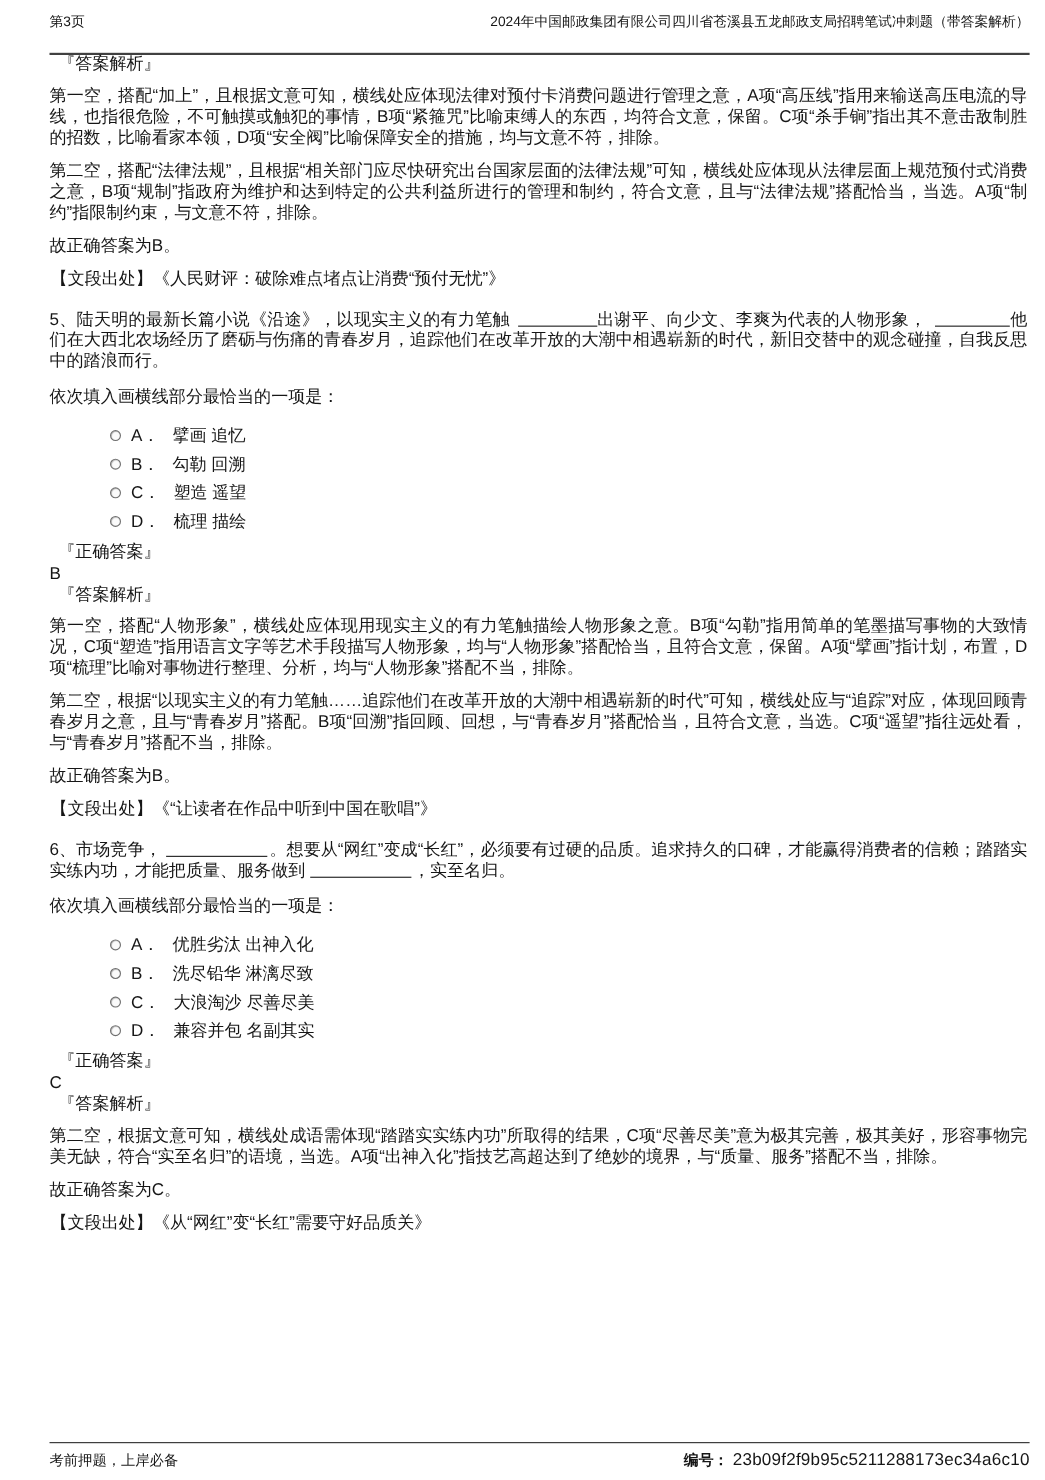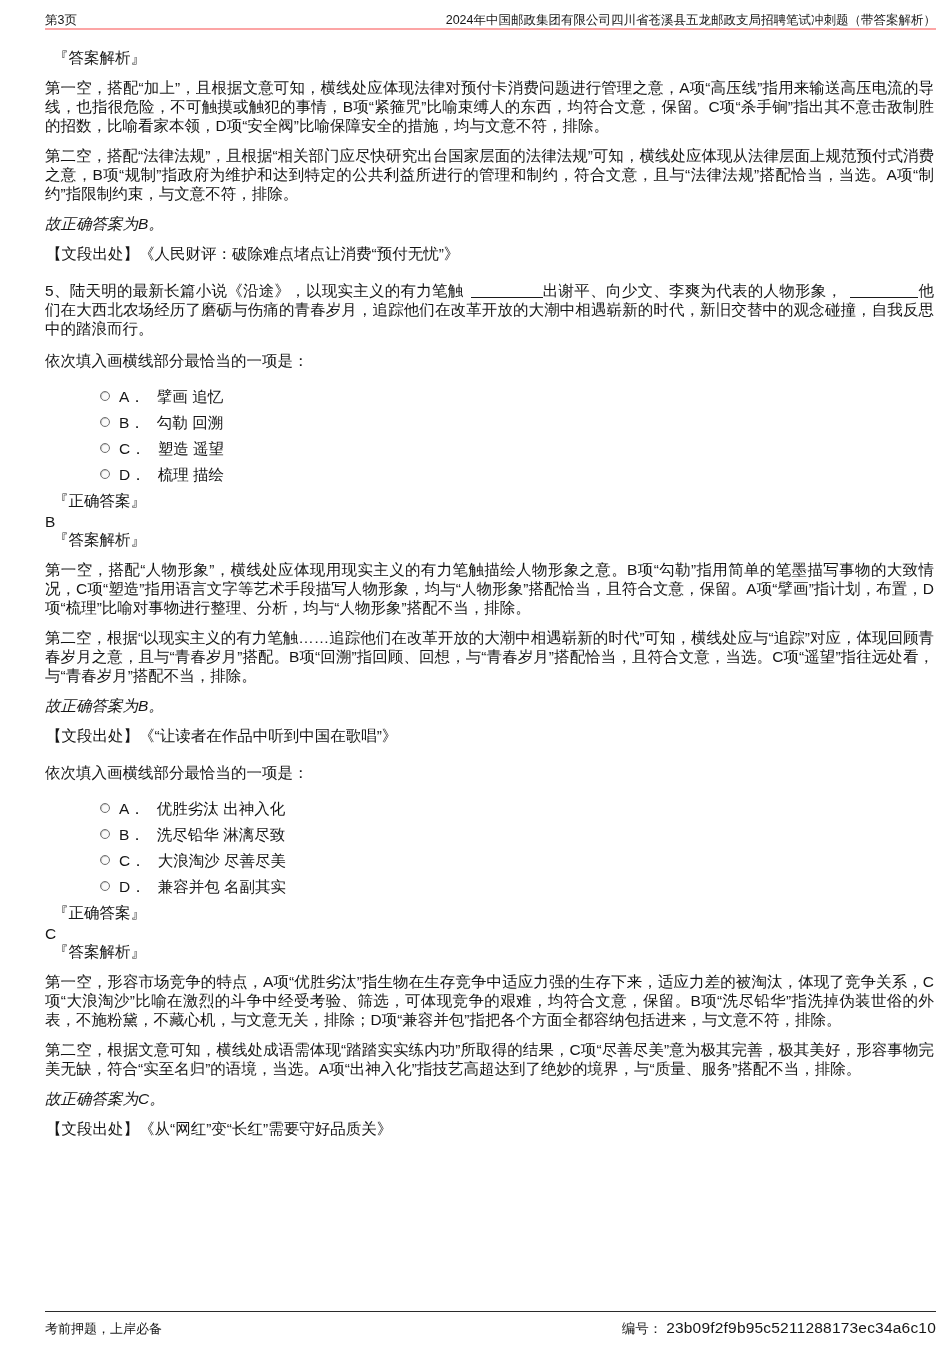--- a/index.html
+++ b/index.html
@@ -15,34 +15,34 @@
     line-height: 19px;
     overflow: hidden;
   }
   
   .header {
     position: absolute;
     top: 13px; left: 45px; right: 14px;
     display: flex;
     justify-content: space-between;
     align-items: flex-end;
-    border-bottom: 2px solid #fca5a5;
-    padding-bottom: 0;
+    border-bottom: 2px solid #404040;
+    padding-bottom: 20px;
     font-size: 12.5px;
     line-height: 15px;
   }
   .header .title { text-align: right; }
   
   .content {
     position: absolute;
     top: 50px; left: 45px; right: 16px;
   }
   .lbl { margin: 0 0 9px 0; padding-left: 8px; font-family: Liberation Mono, monospace; }
   p.para { margin: 0 0 11px 0; text-align: justify; }
-  p.answer { margin: 3px 0 11px 0; font-style: italic; }
+  p.answer { margin: 3px 0 11px 0; }
   p.source { margin: 0 0 18px 1px; }
   p.stem { margin: 0 0 13px 0; text-align: justify; }
   p.prompt { margin: 0 0 13px 0; }
   .correct-label { margin: 2px 0 0 0; padding-left: 8px; font-family: Liberation Mono, monospace; }
   .correct-value { margin: 0 0 1px 0; }
   
   .options { margin: 0 0 6px 0; }
   .option {
     display: flex;
     align-items: center;
@@ -75,21 +75,21 @@
   .footer {
     position: absolute;
     top: 1311px; left: 45px; right: 14px;
     border-top: 1.5px solid #2b2b2b;
     padding-top: 6px;
     display: flex;
     justify-content: space-between;
     align-items: baseline;
     font-size: 13px;
   }
-  .footer .num-label { font-size: 13.5px; }
+  .footer .num-label { font-size: 13.5px; font-weight: bold; }
   .footer .num-value {
     font-family: "Liberation Sans", "DejaVu Sans", sans-serif;
     font-size: 15.5px;
     letter-spacing: 0.2px;
   }
   .footer-right { display: flex; align-items: baseline; gap: 4px; }
 </style>
 </head>
 <body>
 
@@ -133,20 +133,21 @@
       </div>
     </div>
     <div class="correct-label">『正确答案』</div>
     <div class="correct-value">B</div>
     <div class="lbl">『答案解析』</div>
     <p class="para">第一空，搭配“人物形象”，横线处应体现用现实主义的有力笔触描绘人物形象之意。B项“勾勒”指用简单的笔墨描写事物的大致情况，C项“塑造”指用语言文字等艺术手段描写人物形象，均与“人物形象”搭配恰当，且符合文意，保留。A项“擘画”指计划，布置，D项“梳理”比喻对事物进行整理、分析，均与“人物形象”搭配不当，排除。</p>
     <p class="para">第二空，根据“以现实主义的有力笔触……追踪他们在改革开放的大潮中相遇崭新的时代”可知，横线处应与“追踪”对应，体现回顾青春岁月之意，且与“青春岁月”搭配。B项“回溯”指回顾、回想，与“青春岁月”搭配恰当，且符合文意，当选。C项“遥望”指往远处看，与“青春岁月”搭配不当，排除。</p>
     <p class="answer">故正确答案为B。</p>
     <p class="source">【文段出处】《“让读者在作品中听到中国在歌唱”》</p>
 
+    <p class="stem"><span>6、</span><span>市场竞争，</span><span class="blank b-92"></span><span>。想要从“网红”变成“长红”，必须要有过硬的品质。追求持久的口碑，才能赢得消费者的信赖；踏踏实实练内功，才能把质量、服务做到</span><span class="blank b-92"></span><span>，实至名归。</span></p>
     <p class="prompt">依次填入画横线部分最恰当的一项是：</p>
     <div class="options">
       <div class="option">
         <span class="radio"></span>
         <span class="opt-letter">A．</span>
         <span class="opt-text">优胜劣汰 出神入化</span>
       </div>
       <div class="option">
         <span class="radio"></span>
         <span class="opt-letter">B．</span>
@@ -159,21 +160,20 @@
       </div>
       <div class="option">
         <span class="radio"></span>
         <span class="opt-letter">D．</span>
         <span class="opt-text">兼容并包 名副其实</span>
       </div>
     </div>
     <div class="correct-label">『正确答案』</div>
     <div class="correct-value">C</div>
     <div class="lbl">『答案解析』</div>
-    <p class="para">第一空，形容市场竞争的特点，A项“优胜劣汰”指生物在生存竞争中适应力强的生存下来，适应力差的被淘汰，体现了竞争关系，C项“大浪淘沙”比喻在激烈的斗争中经受考验、筛选，可体现竞争的艰难，均符合文意，保留。B项“洗尽铅华”指洗掉伪装世俗的外表，不施粉黛，不藏心机，与文意无关，排除；D项“兼容并包”指把各个方面全都容纳包括进来，与文意不符，排除。</p>
     <p class="para">第二空，根据文意可知，横线处成语需体现“踏踏实实练内功”所取得的结果，C项“尽善尽美”意为极其完善，极其美好，形容事物完美无缺，符合“实至名归”的语境，当选。A项“出神入化”指技艺高超达到了绝妙的境界，与“质量、服务”搭配不当，排除。</p>
     <p class="answer">故正确答案为C。</p>
     <p class="source">【文段出处】《从“网红”变“长红”需要守好品质关》</p>
 
 
   </div>
 
   <div class="footer">
     <span class="footer-left">考前押题，上岸必备</span>
     <span class="footer-right">

